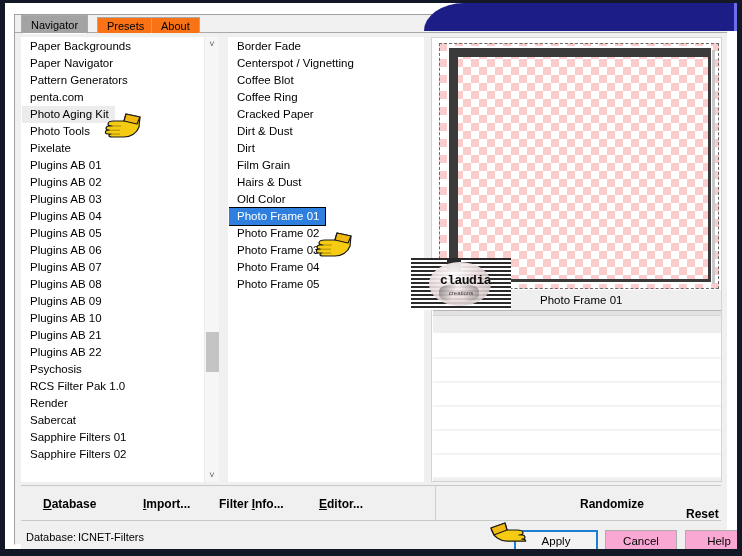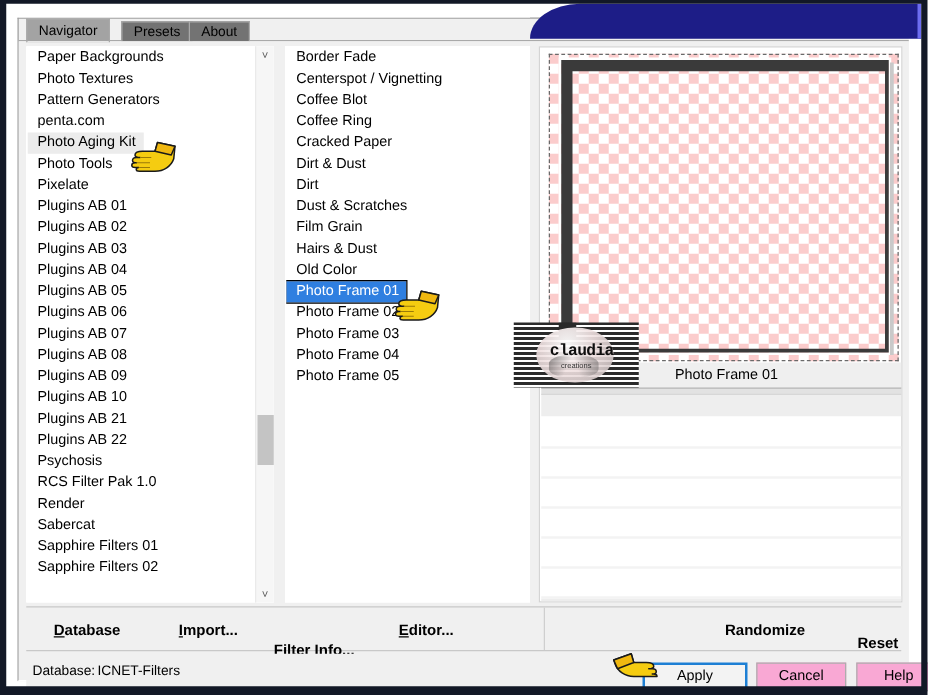--- a/index.html
+++ b/index.html
@@ -97,21 +97,21 @@
     position: absolute;
     left: 0px; top: 0px;
     width: 712px; height: 18px;
   }
   .tab {
     position: absolute;
     top: 2px;
     height: 16px;
     box-sizing: border-box;
     padding: 1px 9px 0 9px;
-    background: #737373;
+    background: #f97316;
     border-top: 1px solid #a9a9a9;
     border-left: 1px solid #a9a9a9;
     border-right: 1px solid #a9a9a9;
     font-size: 11px;
     line-height: 14px;
     color: #000000;
     cursor: default;
     white-space: nowrap;
   }
   .tab.active {
@@ -439,21 +439,21 @@
       <div class="tabs-baseline"></div>
       <div class="tab active" style="left:6px;">Navigator</div>
       <div class="tab" style="left:82px;">Presets</div>
       <div class="tab" style="left:136px;">About</div>
     </div>
 
     <div class="body-panel">
 
       <div class="listbox" id="cat-list">
         <div class="li-wrap"><span class="list-item">Paper Backgrounds</span></div>
-        <div class="li-wrap"><span class="list-item">Photo Textures</span></div>
+        <div class="li-wrap"><span class="list-item">Paper Navigator</span></div>
         <div class="li-wrap"><span class="list-item">Pattern Generators</span></div>
         <div class="li-wrap"><span class="list-item">penta.com</span></div>
         <div class="li-wrap"><span class="list-item hover">Photo Aging Kit</span></div>
         <div class="li-wrap"><span class="list-item">Photo Tools</span></div>
         <div class="li-wrap"><span class="list-item">Pixelate</span></div>
         <div class="li-wrap"><span class="list-item">Plugins AB 01</span></div>
         <div class="li-wrap"><span class="list-item">Plugins AB 02</span></div>
         <div class="li-wrap"><span class="list-item">Plugins AB 03</span></div>
         <div class="li-wrap"><span class="list-item">Plugins AB 04</span></div>
         <div class="li-wrap"><span class="list-item">Plugins AB 05</span></div>
@@ -479,21 +479,20 @@
       </div>
 
       <div class="listbox" id="filter-list">
         <div class="li-wrap"><span class="list-item">Border Fade</span></div>
         <div class="li-wrap"><span class="list-item">Centerspot / Vignetting</span></div>
         <div class="li-wrap"><span class="list-item">Coffee Blot</span></div>
         <div class="li-wrap"><span class="list-item">Coffee Ring</span></div>
         <div class="li-wrap"><span class="list-item">Cracked Paper</span></div>
         <div class="li-wrap"><span class="list-item">Dirt &amp; Dust</span></div>
         <div class="li-wrap"><span class="list-item">Dirt</span></div>
-        <div class="li-wrap"><span class="list-item">Dust &amp; Scratches</span></div>
         <div class="li-wrap"><span class="list-item">Film Grain</span></div>
         <div class="li-wrap"><span class="list-item">Hairs &amp; Dust</span></div>
         <div class="li-wrap"><span class="list-item">Old Color</span></div>
         <div class="li-wrap"><span class="list-item selected">Photo Frame 01</span></div>
         <div class="li-wrap"><span class="list-item">Photo Frame 02</span></div>
         <div class="li-wrap"><span class="list-item">Photo Frame 03</span></div>
         <div class="li-wrap"><span class="list-item">Photo Frame 04</span></div>
         <div class="li-wrap"><span class="list-item">Photo Frame 05</span></div>
       </div>
 
@@ -515,21 +514,21 @@
           <div class="param-row"></div>
           <div class="param-row"></div>
           <div class="param-row"></div>
         </div>
       </div>
 
       <div class="toolbar">
         <div class="toolbar-div"></div>
         <div class="tbtn" style="left:22px;"><u>D</u>atabase</div>
         <div class="tbtn" style="left:122px;"><u>I</u>mport...</div>
-        <div class="tbtn" style="left:198px;margin-top:16px;">Filter <u>I</u>nfo...</div>
+        <div class="tbtn" style="left:198px;">Filter <u>I</u>nfo...</div>
         <div class="tbtn" style="left:298px;"><u>E</u>ditor...</div>
         <div class="tbtn" style="left:559px;">Randomize</div>
         <div class="tbtn" style="left:665px;margin-top:10px;">Reset</div>
       </div>
 
       <div class="statusbar">
         <div class="status-line" style="top:8px;">
           <span class="status-label">Database:</span><span>ICNET-Filters</span>
         </div>
         <div class="status-line" style="top:38px;">

